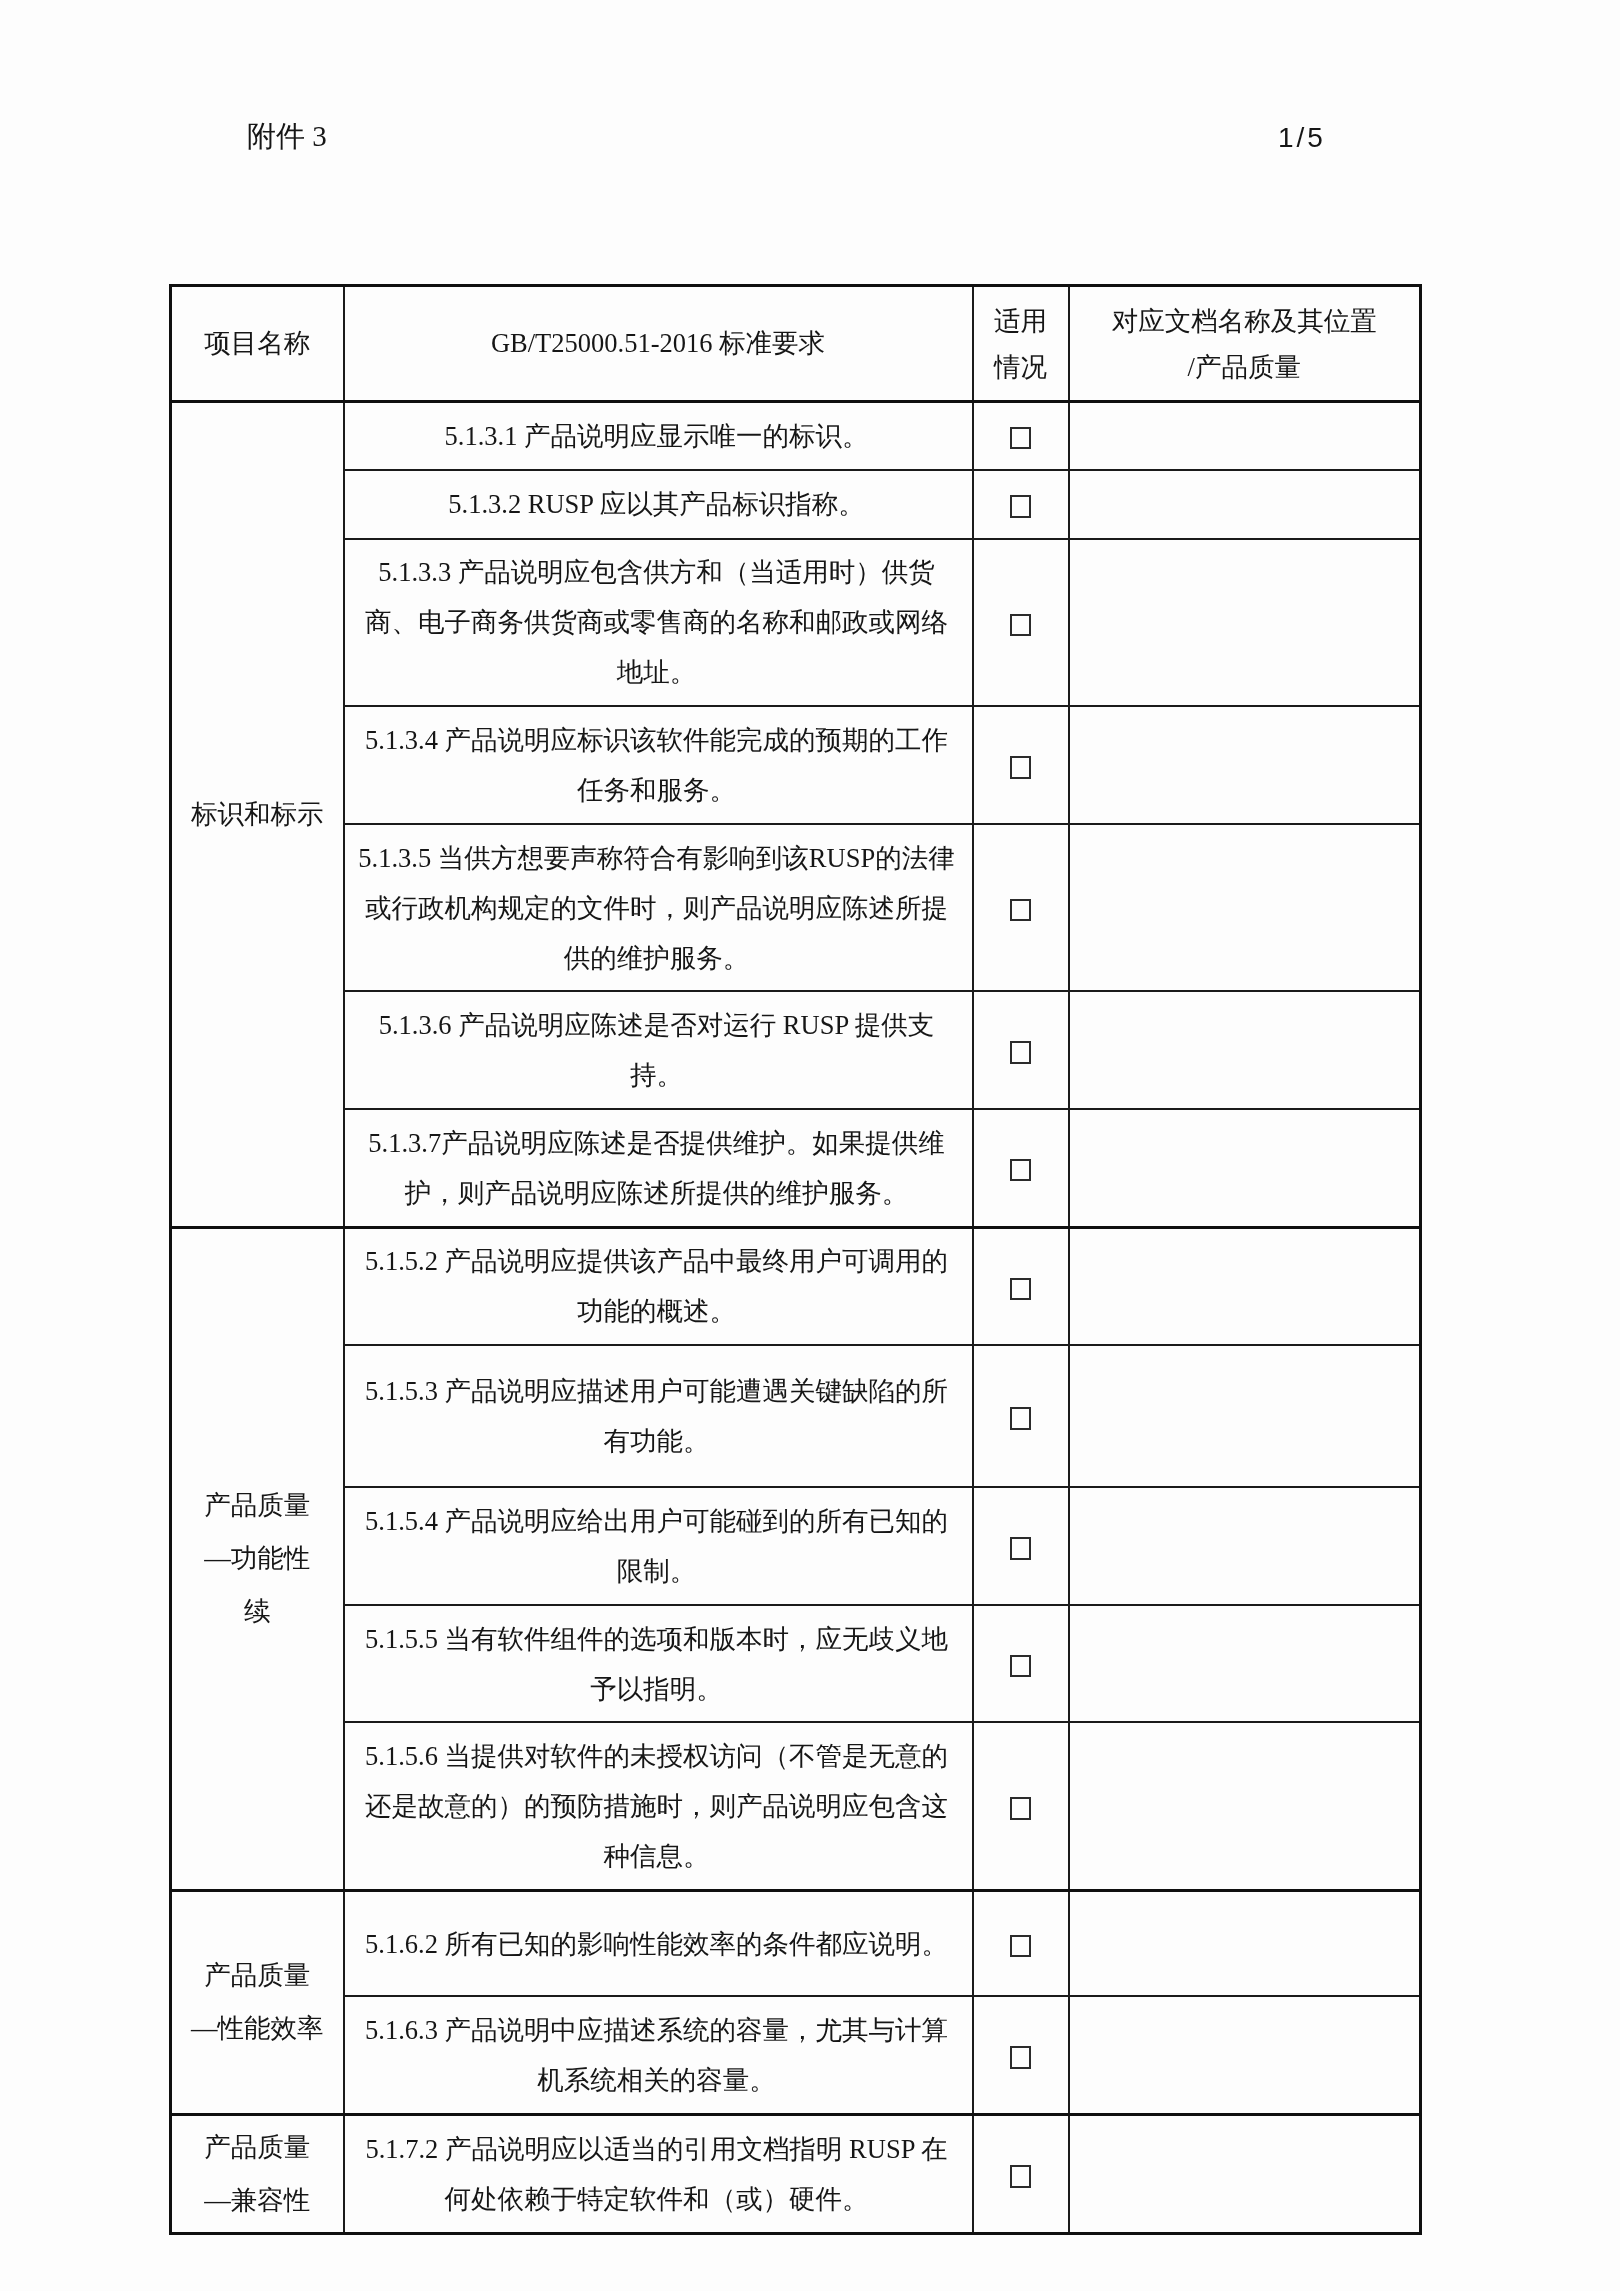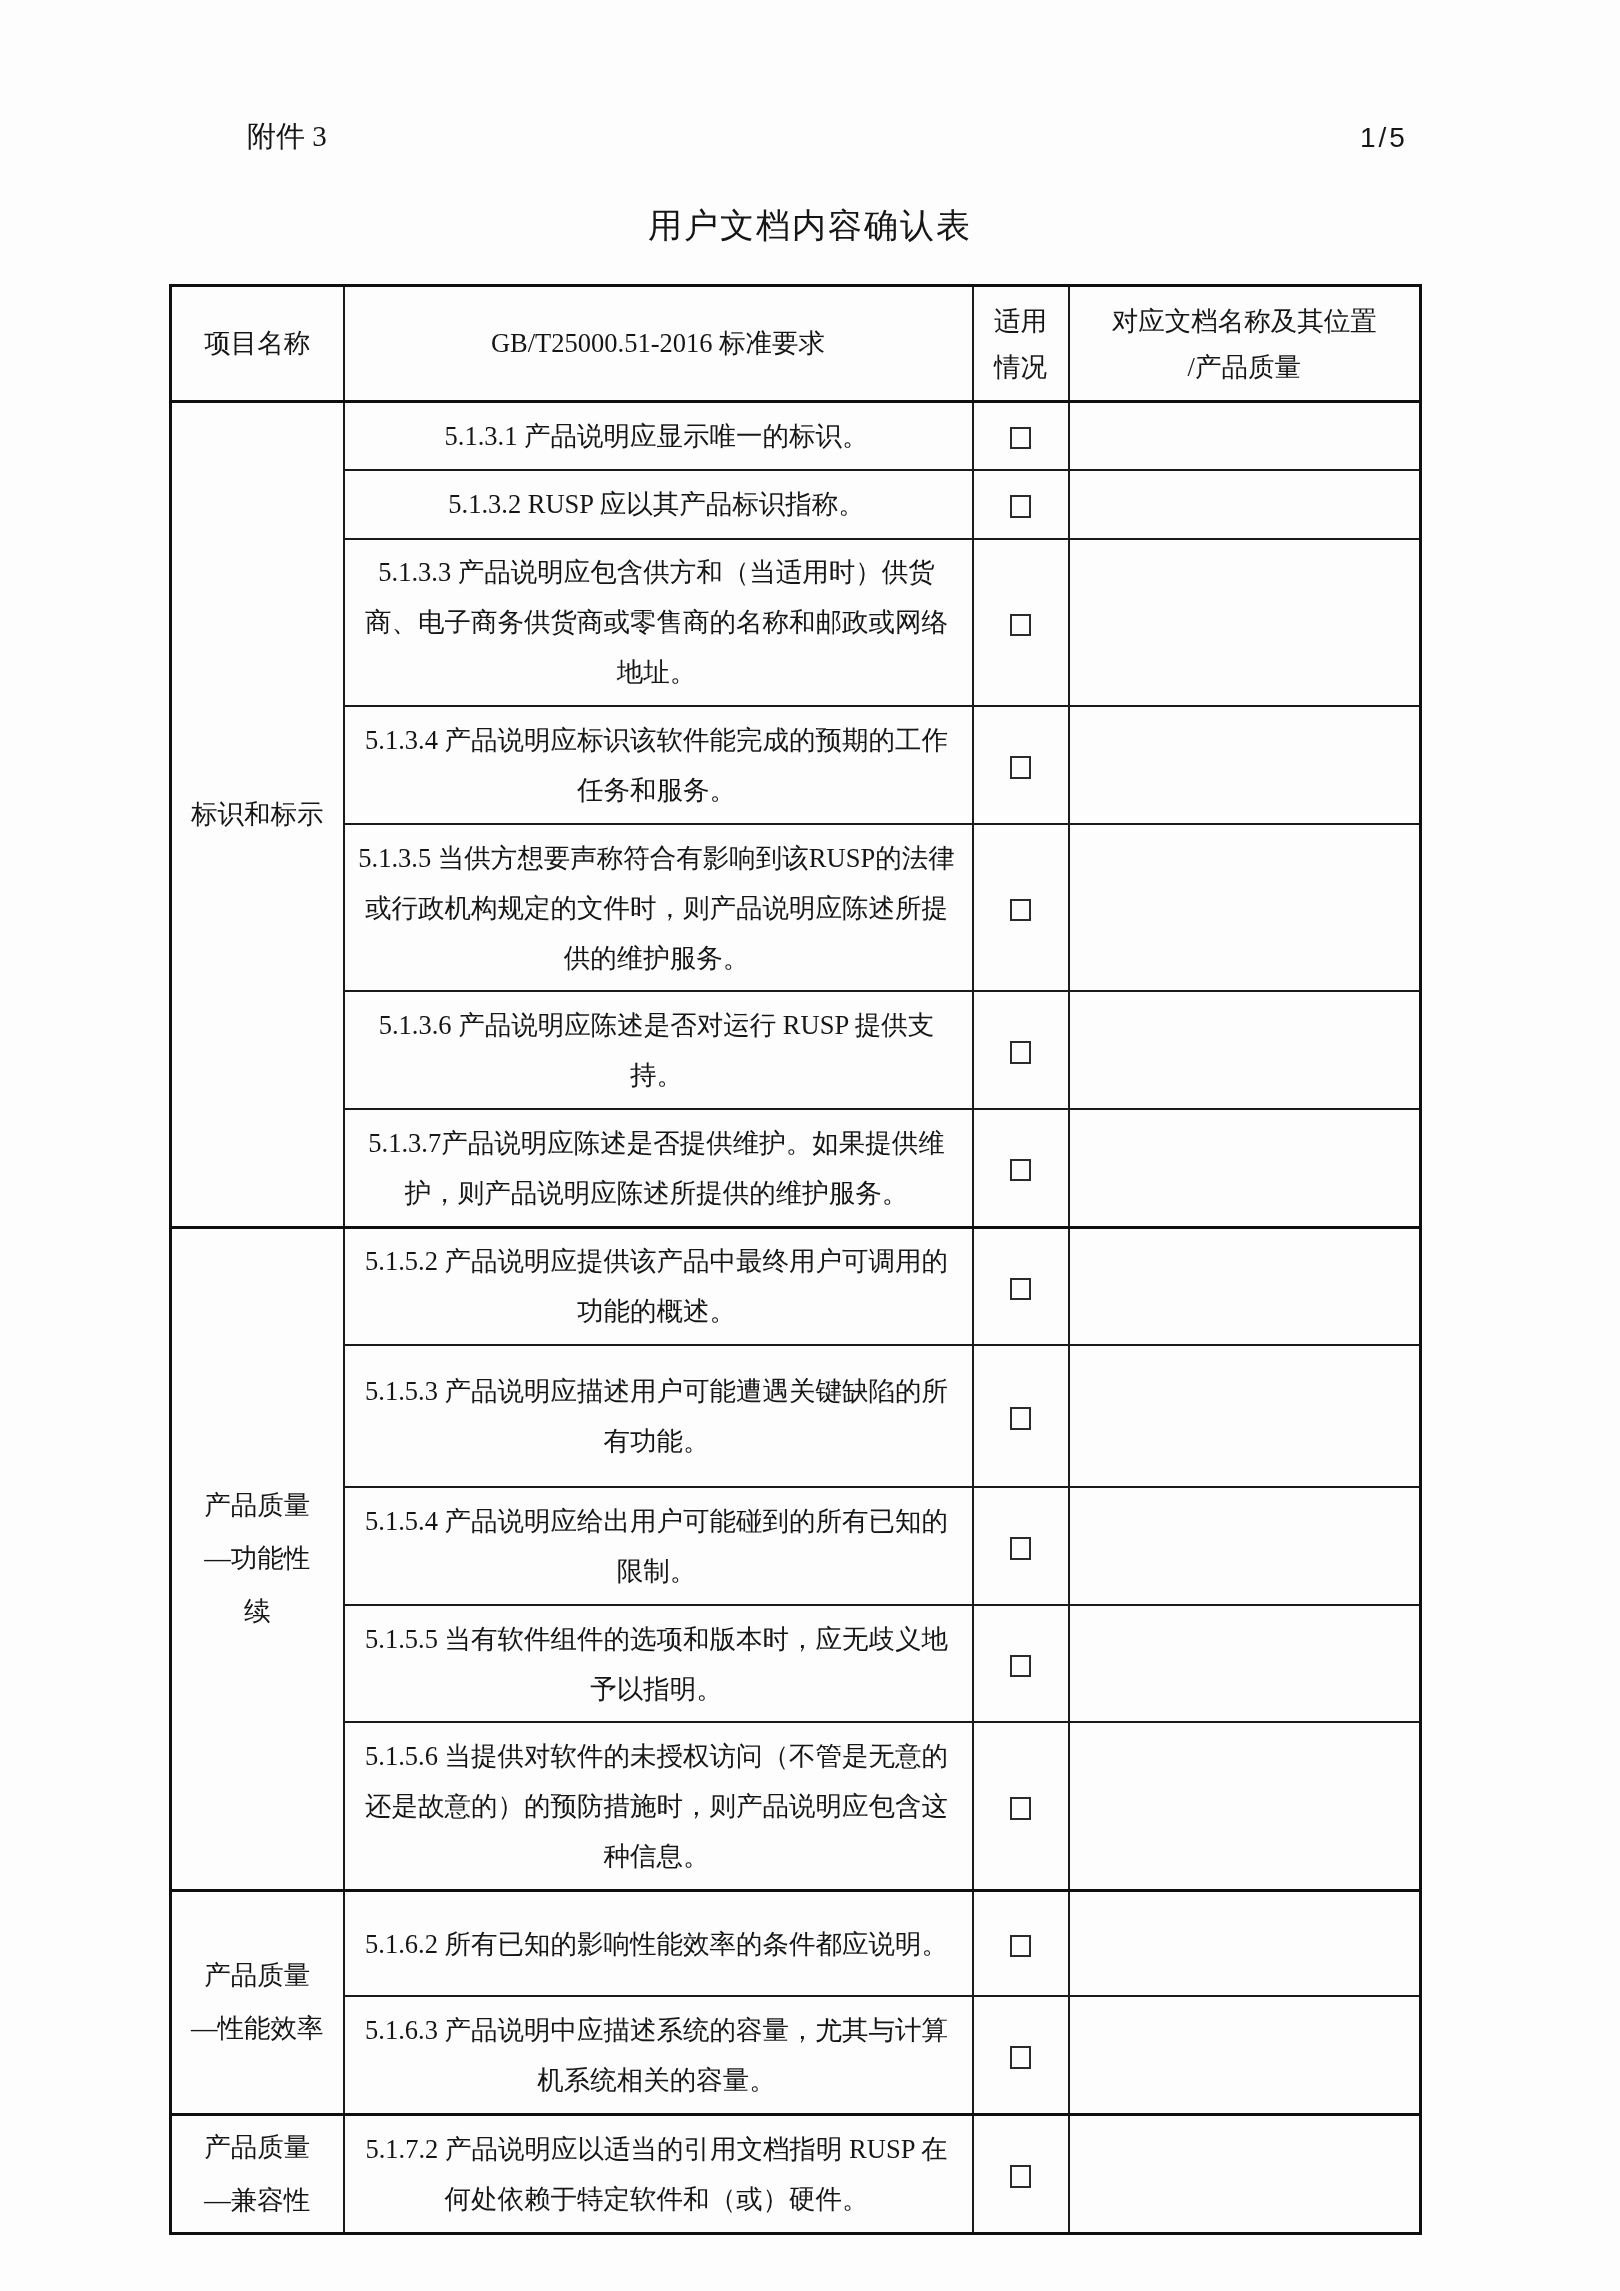--- a/index.html
+++ b/index.html
@@ -10,21 +10,21 @@
     color: #161616;
     position: relative;
   }
   .sheet { position: absolute; inset: 0; }
 
   .attach {
     position: absolute; left: 247px; top: 118px;
     font-size: 29px; line-height: 37px;
   }
   .pageno {
-    position: absolute; left: 1360px; top: 120px;
+    position: absolute; left: 1278px; top: 120px;
     font-size: 28px; line-height: 35px;
     font-family: "Liberation Sans", "DejaVu Sans", sans-serif;
     letter-spacing: 2.9px;
   }
   .title {
     position: absolute; left: 0; top: 203px; width: 100%;
     text-align: center;
     font-size: 34px; font-weight: 400; letter-spacing: 2px;
   }
 
@@ -71,21 +71,20 @@
   }
   td.doc-cell { background: #fdfdfd; }
 </style>
 </head>
 <body>
 
 <div class="sheet">
 
   <div class="attach">附件 3</div>
   <div class="pageno">1/5</div>
-  <div class="title">用户文档内容确认表</div>
 
   <table class="confirm">
     <colgroup>
       <col style="width:173px">
         <col style="width:629px">
         <col style="width:96px">
         <col style="width:352px">
     </colgroup>
 
     <tbody>

